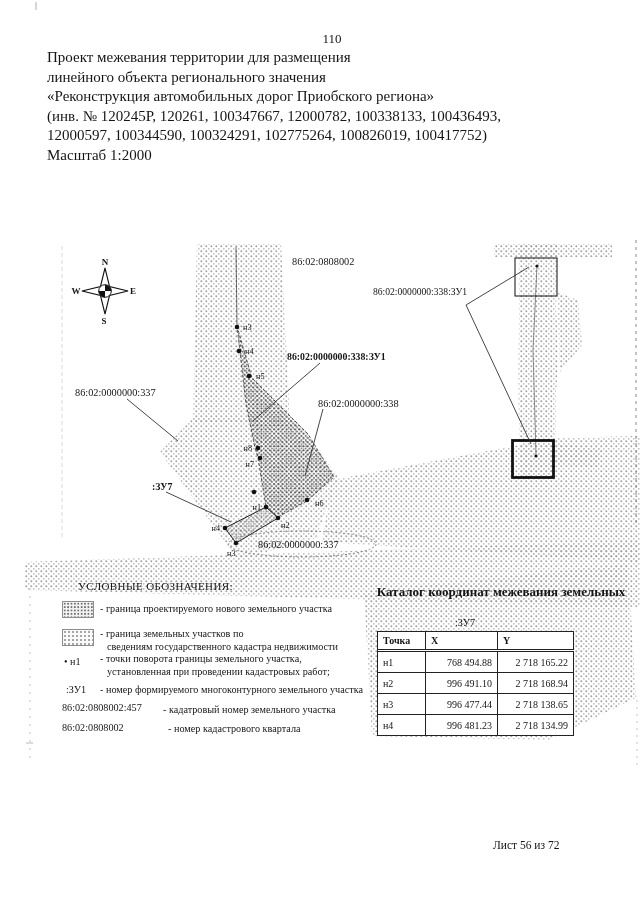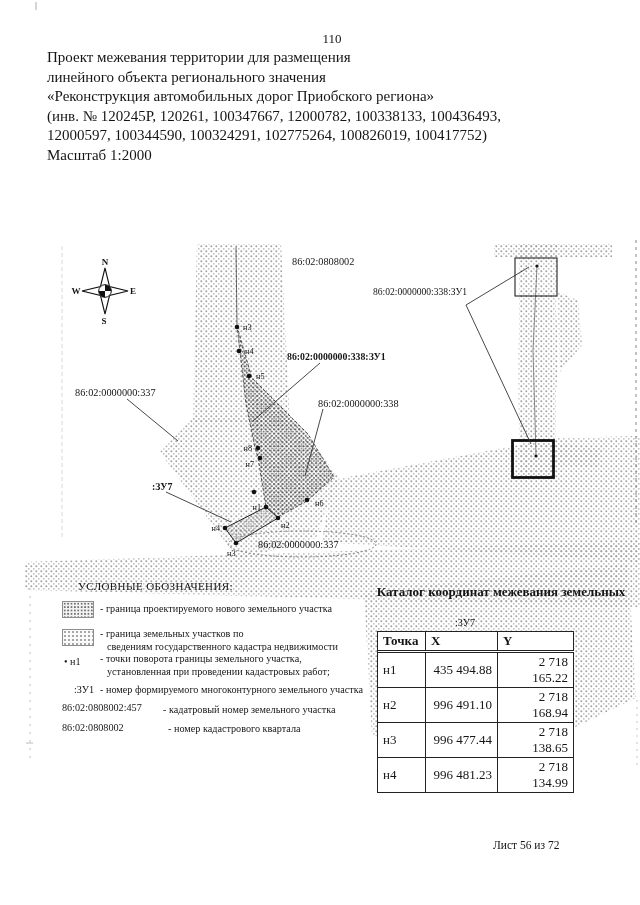--- a/index.html
+++ b/index.html
@@ -24,21 +24,21 @@
   #legend{top:580px;left:60px;width:320px;font-size:10.2px;}
   #legend .title{position:absolute;top:0;left:18px;font-size:11px;letter-spacing:.4px;}
   .swatch{position:absolute;width:30px;height:15px;border:1px solid #8d8d8d;}
   .swatch-dark{background-image:radial-gradient(#6e6e6e .95px,transparent 1.1px);background-size:3.4px 3.4px;background-color:#f2f2f2;}
   .swatch-light{background-image:radial-gradient(#a7a7a7 .95px,transparent 1.1px);background-size:4px 4px;background-color:#fafafa;}
   .leg-text{position:absolute;white-space:nowrap;}
   
   #catalog{top:584px;left:358px;width:262px;}
   #catalog-title{position:absolute;top:0;left:12px;width:262px;text-align:center;font-weight:bold;font-size:13px;line-height:15px;}
   #catalog-subtitle{position:absolute;top:33px;left:72px;width:70px;text-align:center;font-size:10.2px;}
-  #coord-table{position:absolute;top:47px;left:19px;border-collapse:collapse;background:#404040;font-size:13px;}
+  #coord-table{position:absolute;top:47px;left:19px;border-collapse:collapse;background:#404040;font-size:10px;}
   #coord-table th,#coord-table td{border:1px solid #222;padding:1px 5px;background:#fff;}
   #coord-table th{text-align:left;font-weight:bold;height:15px;}
   #coord-table thead th{border-bottom:3px double #222;}
   #coord-table td{height:18px;}
   #coord-table td.num{text-align:right;}
   #coord-table col.c-point{width:48px;}
   #coord-table col.c-x{width:72px;}
   #coord-table col.c-y{width:76px;}
   
   #footer{top:839px;left:493px;font-size:11.5px;text-align:right;}
@@ -170,21 +170,21 @@
   <div class="leg-text" style="top:23px;left:40px;">- граница проектируемого нового земельного участка</div>
 
   <div class="swatch swatch-light" style="top:49px;left:2px;"></div>
   <div class="leg-text" style="top:48px;left:40px;">- граница земельных участков по</div>
   <div class="leg-text" style="top:61px;left:47px;">сведениям государственного кадастра недвижимости</div>
 
   <div class="leg-text" style="top:76px;left:4px;">• н1</div>
   <div class="leg-text" style="top:73px;left:40px;">- точки поворота границы земельного участка,</div>
   <div class="leg-text" style="top:86px;left:47px;">установленная при проведении кадастровых работ;</div>
 
-  <div class="leg-text" style="top:104px;left:14px;text-align:center;">:ЗУ1</div>
+  <div class="leg-text" style="top:104px;left:6px;text-align:center;">:ЗУ1</div>
   <div class="leg-text" style="top:104px;left:40px;">- номер формируемого многоконтурного земельного участка</div>
 
   <div class="leg-text" style="top:122px;left:2px;">86:02:0808002:457</div>
   <div class="leg-text" style="top:124px;left:103px;">- кадатровый номер земельного участка</div>
 
   <div class="leg-text" style="top:142px;left:2px;">86:02:0808002</div>
   <div class="leg-text" style="top:143px;left:108px;">- номер кадастрового квартала</div>
 </div>
 
 <div id="catalog" class="abs">
@@ -201,21 +201,21 @@
     <thead>
       <tr>
         <th>Точка</th>
         <th>X</th>
         <th>Y</th>
       </tr>
     </thead>
     <tbody>
       <tr>
         <td>н1</td>
-        <td class="num">435 494.88</td>
+        <td class="num">768 494.88</td>
         <td class="num">2 718 165.22</td>
       </tr>
       <tr>
         <td>н2</td>
         <td class="num">996 491.10</td>
         <td class="num">2 718 168.94</td>
       </tr>
       <tr>
         <td>н3</td>
         <td class="num">996 477.44</td>

